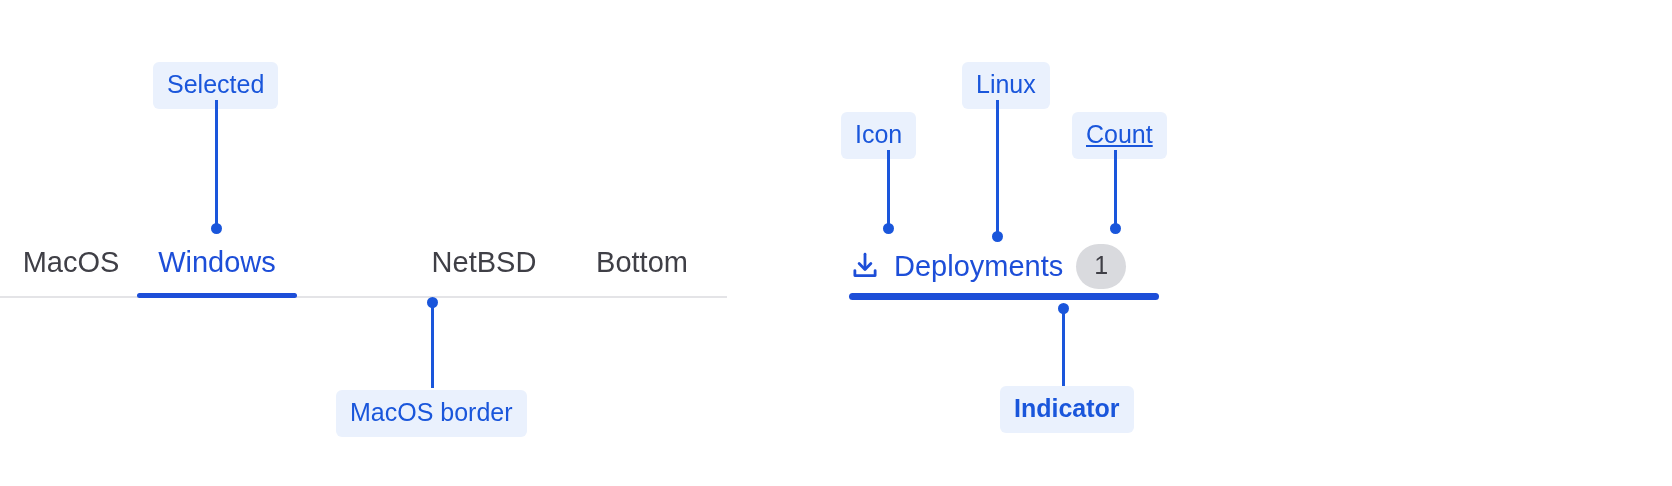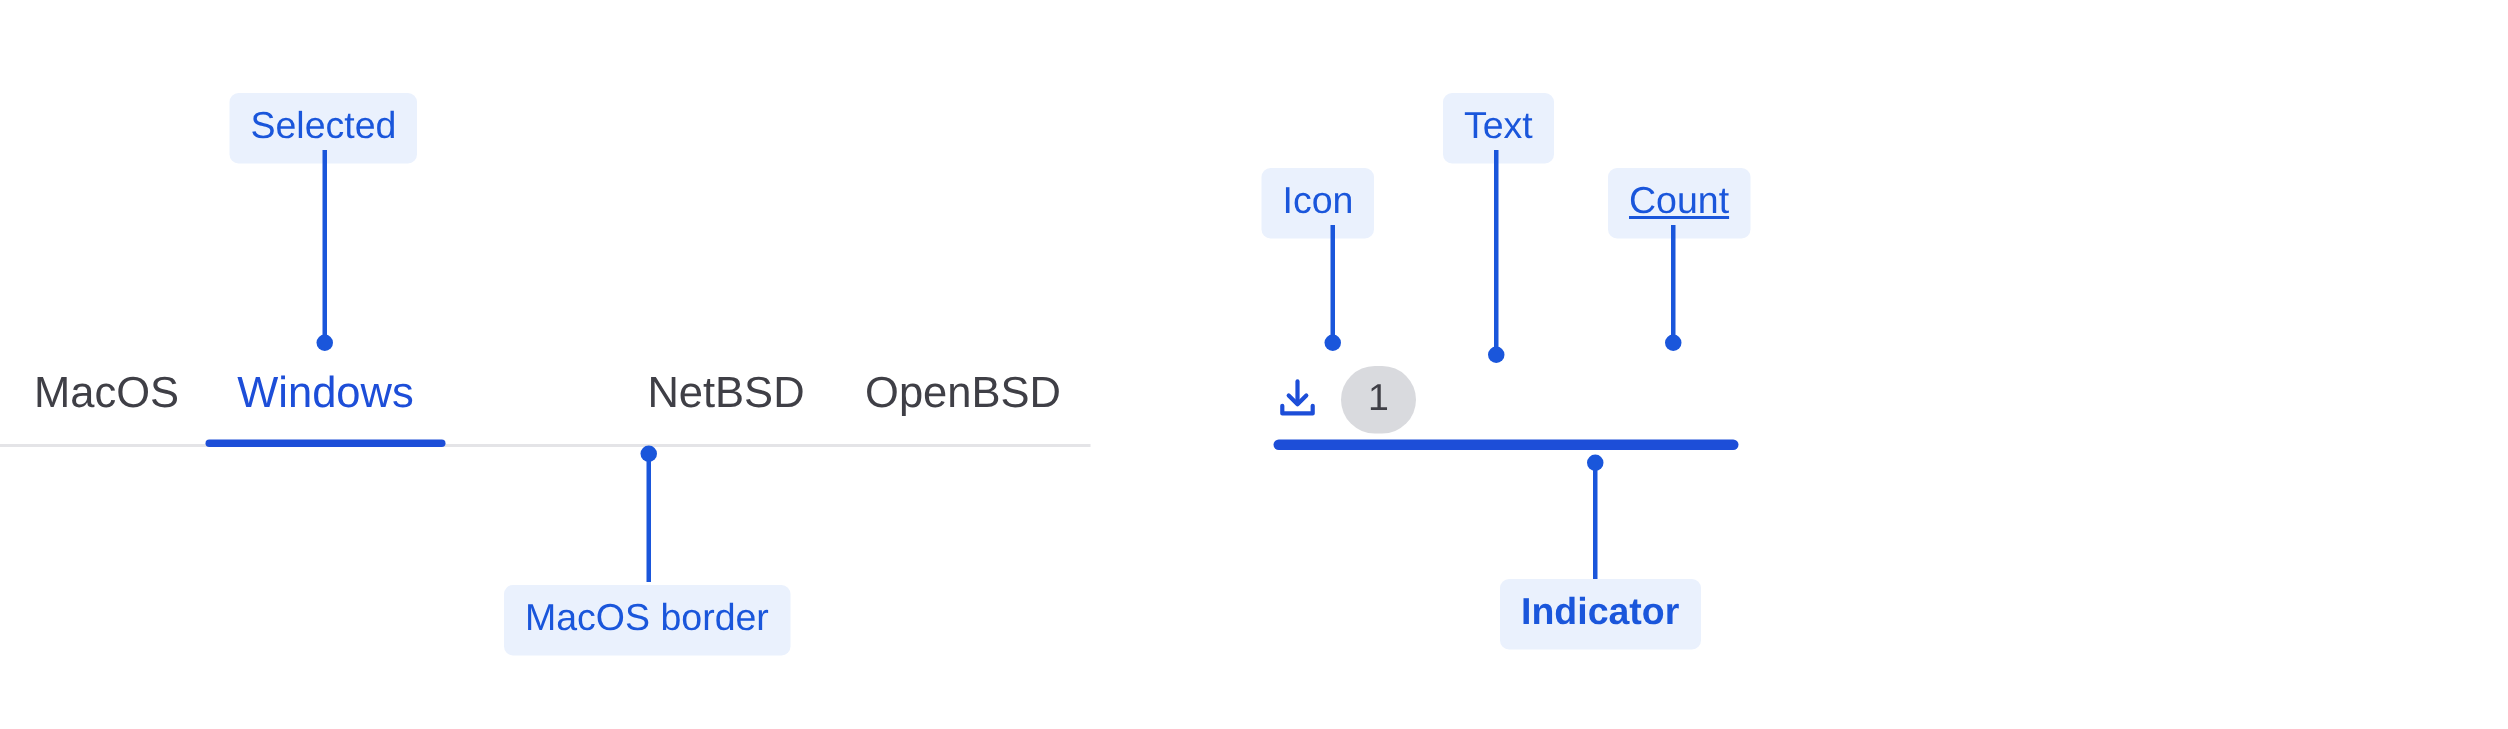--- a/index.html
+++ b/index.html
@@ -147,47 +147,48 @@
   <div class="tab" style="left:22px; width:98px;">
     <span>MacOS</span>
   </div>
 
 
   <div class="tab" style="left:431px; width:106px;justify-content:center;">
     <span>NetBSD</span>
   </div>
 
   <div class="tab" style="left:580px; width:124px;">
-    <span>OpenBSD</span>
+    <span>Bottom</span>
   </div>
 </div>
 
 <div class="leader-dot" style="left:427px; top:297px;"></div>
 <div class="leader" style="left:431px; top:303px; height:85px;"></div>
 <div class="callout" style="left:336px; top:390px;">MacOS border</div>
 
 <div class="callout" style="left:841px; top:112px;">Icon</div>
 <div class="leader" style="left:887px; top:150px; height:78px;"></div>
 <div class="leader-dot" style="left:883px; top:223px;"></div>
 
-<div class="callout" style="left:962px; top:62px;">Text</div>
+<div class="callout" style="left:962px; top:62px;">Linux</div>
 <div class="leader" style="left:996px; top:100px; height:136px;"></div>
 <div class="leader-dot" style="left:992px; top:231px;"></div>
 
 <div class="callout" style="left:1072px; top:112px;text-decoration:underline;">Count</div>
 <div class="leader" style="left:1114px; top:150px; height:78px;"></div>
 <div class="leader-dot" style="left:1110px; top:223px;"></div>
 
 <div id="right-tab">
   <div id="right-tab-inner">
     <svg id="deployments-icon" viewBox="0 0 24 24" fill="none" stroke="#1d4ed8" stroke-width="2.1" stroke-linecap="round" stroke-linejoin="round">
       <path d="M12 3.2 V14.2"></path>
       <path d="M7.6 10.2 L12 14.6 L16.4 10.2"></path>
       <path d="M4.4 15.4 V19.2 H19.6 V15.4"></path>
     </svg>
+    <span id="deployments-label">Deployments</span>
     <span id="deployments-count">1</span>
   </div>
   <span id="right-tab-indicator"></span>
 </div>
 
 <div class="leader-dot" style="left:1058px; top:303px;"></div>
 <div class="leader" style="left:1062px; top:309px; height:77px;"></div>
 <div class="callout" style="left:1000px; top:386px;font-weight:bold;">Indicator</div>
 
 </body></html>

